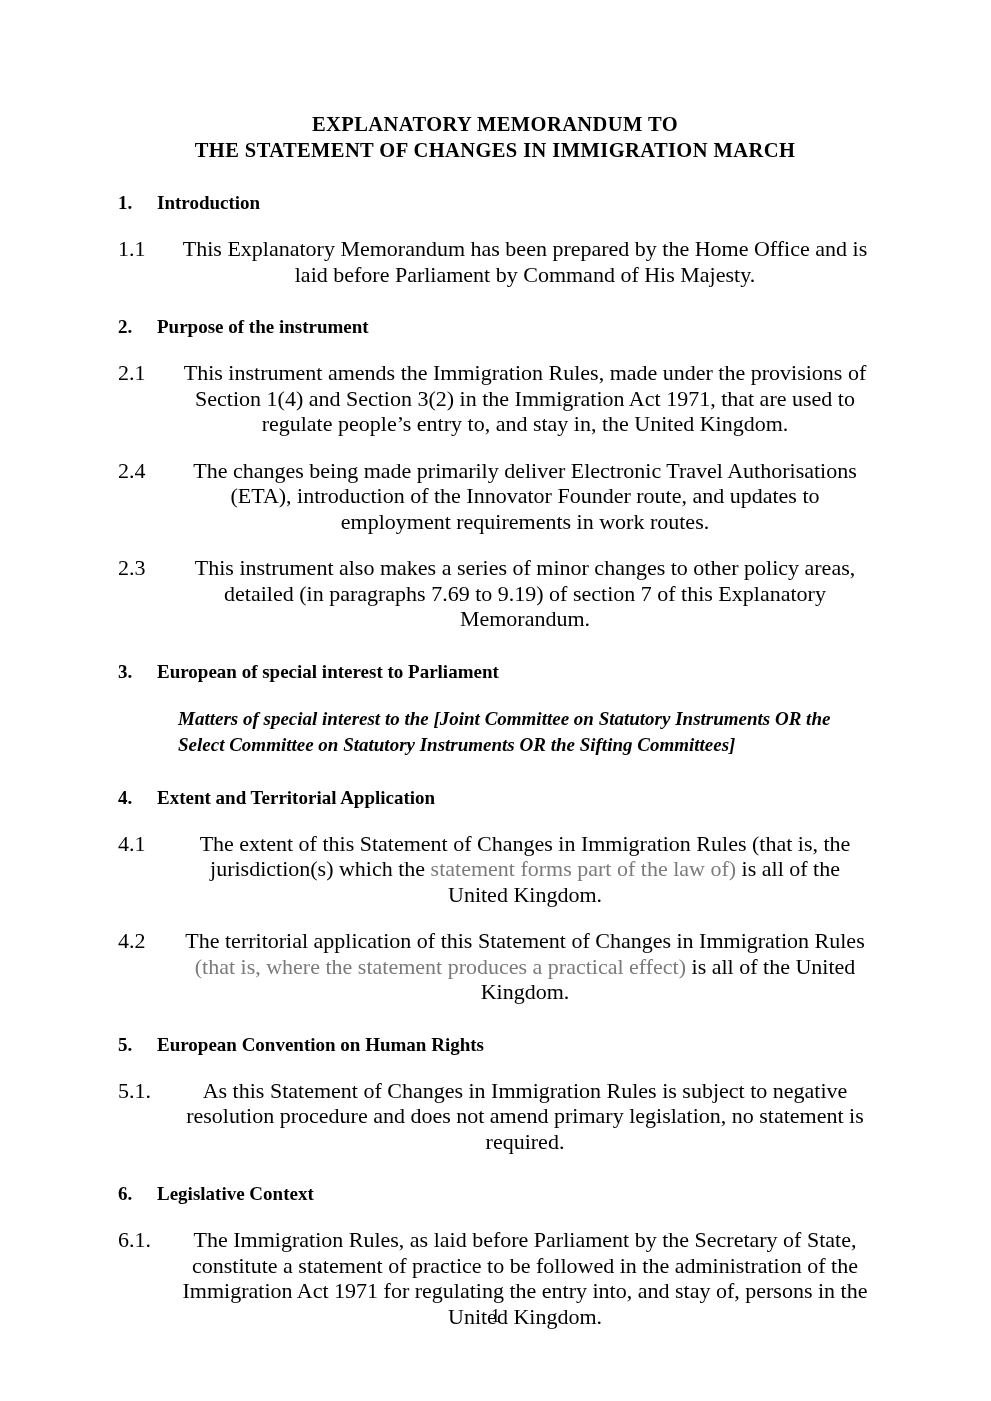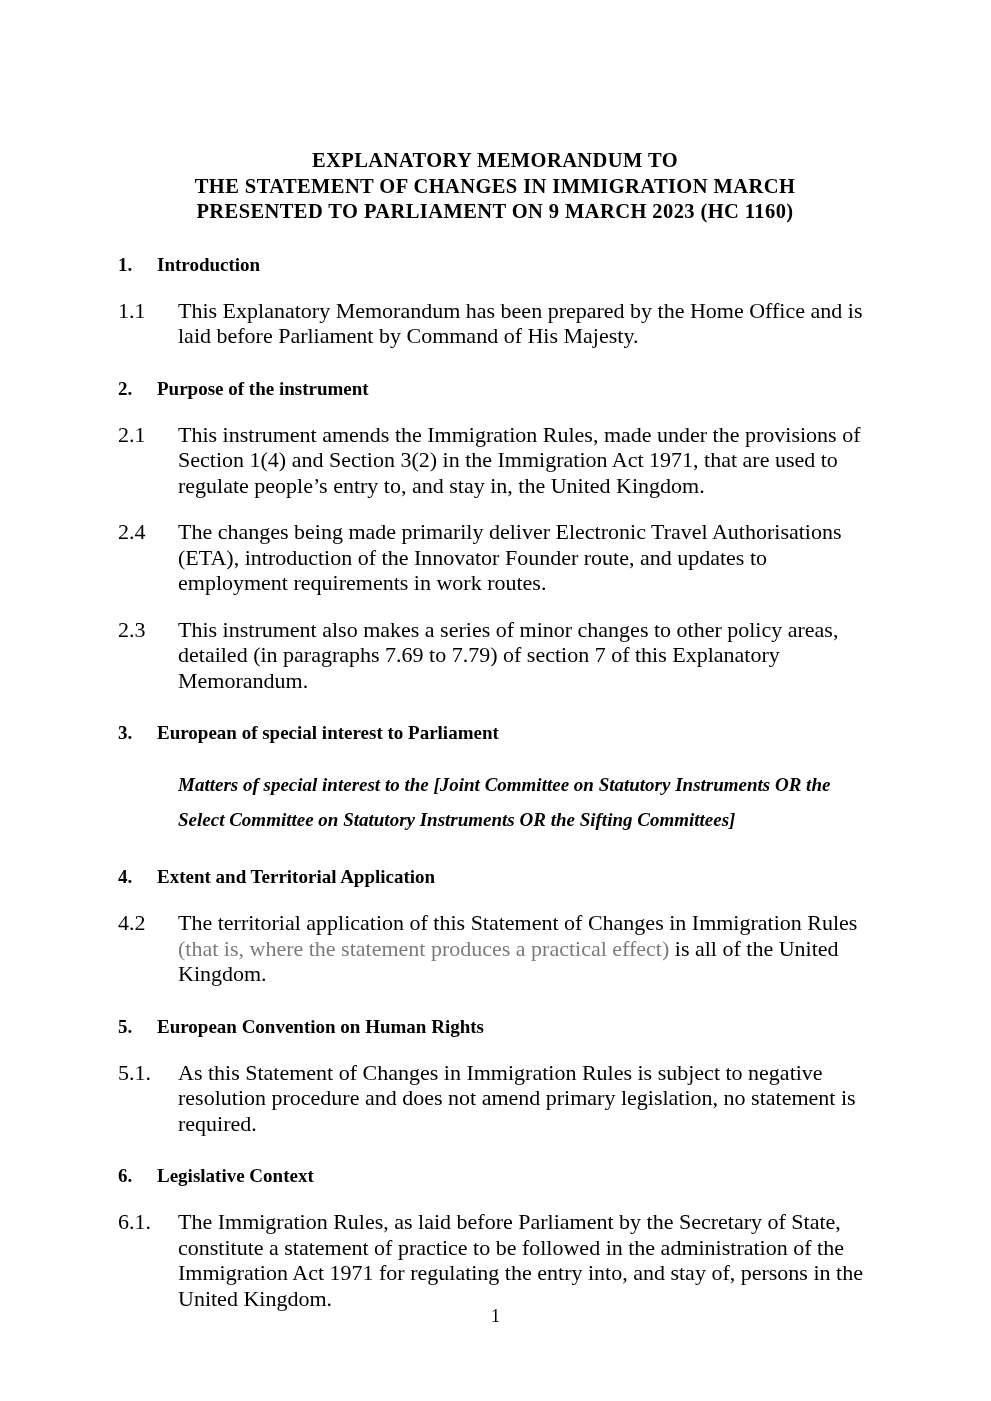--- a/index.html
+++ b/index.html
@@ -18,21 +18,20 @@
     height: 1401px;
     background: #ffffff;
     overflow: hidden;
     box-sizing: border-box;
   }
   .content {
     position: absolute;
     left: 118px;
     top: 0;
     width: 754px;
-    margin-top: 36px;
   }
 
   
   .title-block {
     padding-top: 112px;
     text-align: center;
     font-weight: bold;
     font-size: 20.5px;
     line-height: 25.5px;
     letter-spacing: 0.02em;
@@ -61,31 +60,31 @@
     font-size: 22px;
     line-height: 25.5px;
     margin-top: 21px;
   }
   .para .para-num {
     width: 60px;
     flex: 0 0 60px;
   }
   .para .para-text {
     flex: 1 1 auto;
-    text-align: left;
+    text-align: center;
   }
 
   
   .note-block {
     margin-top: 22px;
     margin-left: 60px;
     font-weight: bold;
     font-style: italic;
     font-size: 19px;
-    line-height: 35px;
+    line-height: 26px;
   }
 
   
   .gray { color: #7b7b7b; }
 
   
   .page-footer {
     position: absolute;
     left: 0;
     right: 0;
@@ -98,21 +97,20 @@
 </head>
 <body>
 
 <div class="page">
 
   <div class="content">
 
     <div class="title-block">
       <span class="title-line">EXPLANATORY MEMORANDUM TO</span>
       <span class="title-line">THE STATEMENT OF CHANGES IN IMMIGRATION MARCH</span>
-      <span class="title-line">PRESENTED TO PARLIAMENT ON 9 MARCH 2023 (HC 1160)</span>
     </div>
 
     <div class="section-heading">
       <span class="sec-num">1.</span>
       <span class="sec-label">Introduction</span>
     </div>
     <div class="para">
       <span class="para-num">1.1</span>
       <span class="para-text">This Explanatory Memorandum has been prepared by the Home Office and is laid before Parliament by Command of His Majesty.</span>
     </div>
@@ -124,32 +122,36 @@
     <div class="para">
       <span class="para-num">2.1</span>
       <span class="para-text">This instrument amends the Immigration Rules, made under the provisions of Section 1(4) and Section 3(2) in the Immigration Act 1971, that are used to regulate people’s entry to, and stay in, the United Kingdom.</span>
     </div>
     <div class="para">
       <span class="para-num">2.4</span>
       <span class="para-text">The changes being made primarily deliver Electronic Travel Authorisations (ETA), introduction of the Innovator Founder route, and updates to employment requirements in work routes.</span>
     </div>
     <div class="para">
       <span class="para-num">2.3</span>
-      <span class="para-text">This instrument also makes a series of minor changes to other policy areas, detailed (in paragraphs 7.69 to 7.79) of section 7 of this Explanatory Memorandum.</span>
+      <span class="para-text">This instrument also makes a series of minor changes to other policy areas, detailed (in paragraphs 7.69 to 9.19) of section 7 of this Explanatory Memorandum.</span>
     </div>
 
     <div class="section-heading">
       <span class="sec-num">3.</span>
       <span class="sec-label">European of special interest to Parliament</span>
     </div>
     <div class="note-block">Matters of special interest to the [Joint Committee on Statutory Instruments OR the Select Committee on Statutory Instruments OR the Sifting Committees]</div>
 
     <div class="section-heading">
       <span class="sec-num">4.</span>
       <span class="sec-label">Extent and Territorial Application</span>
+    </div>
+    <div class="para">
+      <span class="para-num">4.1</span>
+      <span class="para-text"><span>The extent of this Statement of Changes in Immigration Rules (that is, the jurisdiction(s) which the </span><span class="gray">statement forms part of the law of)</span><span> is all of the United Kingdom.</span></span>
     </div>
     <div class="para">
       <span class="para-num">4.2</span>
       <span class="para-text"><span>The territorial application of this Statement of Changes in Immigration Rules </span><span class="gray">(that is, where the statement produces a practical effect)</span><span> is all of the United Kingdom.</span></span>
     </div>
 
     <div class="section-heading">
       <span class="sec-num">5.</span>
       <span class="sec-label">European Convention on Human Rights</span>
     </div>

